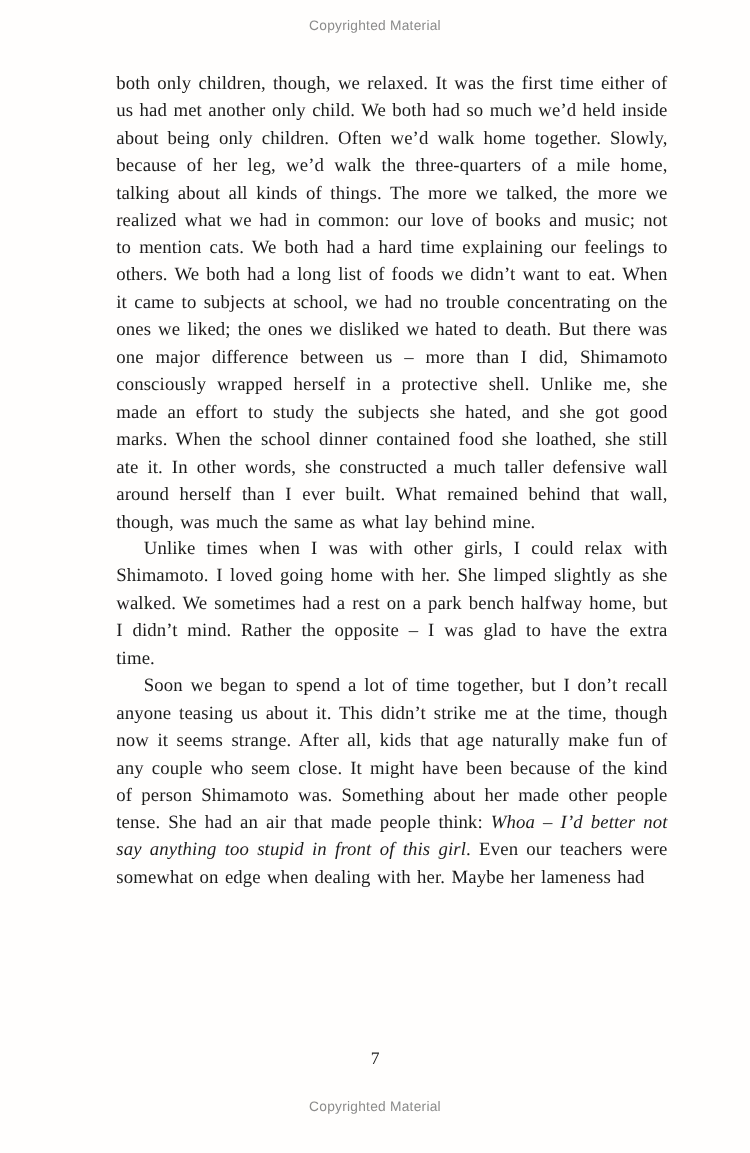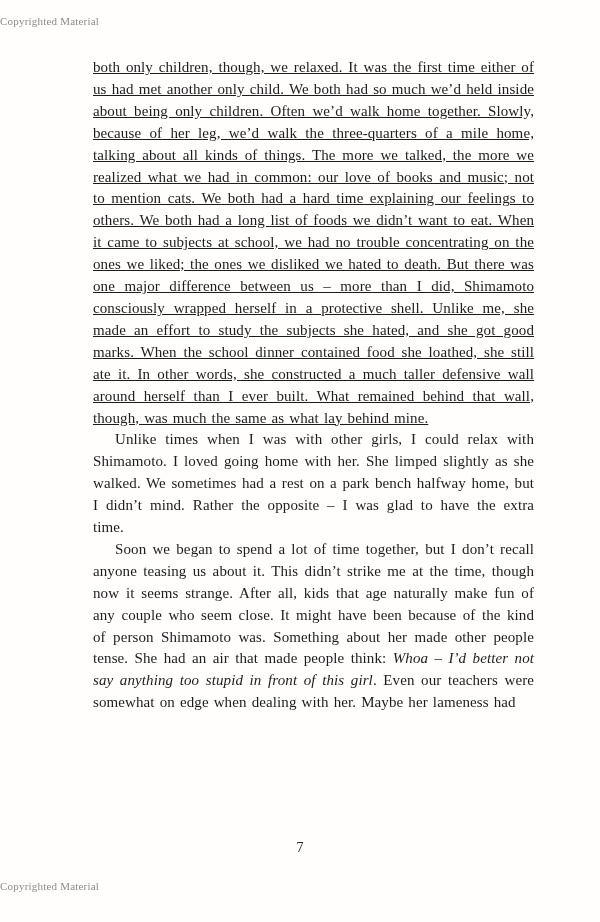--- a/index.html
+++ b/index.html
@@ -14,42 +14,43 @@
     width: 600px;
     height: 922px;
     background: #fffefd;
     font-family: "Liberation Serif", serif;
     color: #1c1c1c;
   }
   .copyright {
     position: absolute;
     left: 0;
     width: 100%;
-    font-family: Liberation Serif, serif;
+    text-align: center;
+    font-family: Liberation Sans, sans-serif;
     font-size: 11px;
     letter-spacing: 0.2px;
     color: #8b8b8b;
   }
   .copyright.top { top: 15px; }
   .copyright.bottom { top: 880px; }
   .text-block {
     position: absolute;
     top: 57px;
     left: 93px;
     width: 441px;
   }
   .para {
     font-size: 15px;
     line-height: 21.9px;
     text-align: justify;
     text-indent: 22px;
     word-spacing: 1.2px;
     letter-spacing: 0.1px;
   }
-  .para.no-indent { text-indent: 0; text-decoration: underline; }
+  .para.no-indent { text-indent: 0; }
   .italic { font-style: italic; }
   .page-number {
     position: absolute;
     top: 840px;
     left: 0;
     width: 100%;
     text-align: center;
     font-size: 14px;
     color: #222222;
   }

